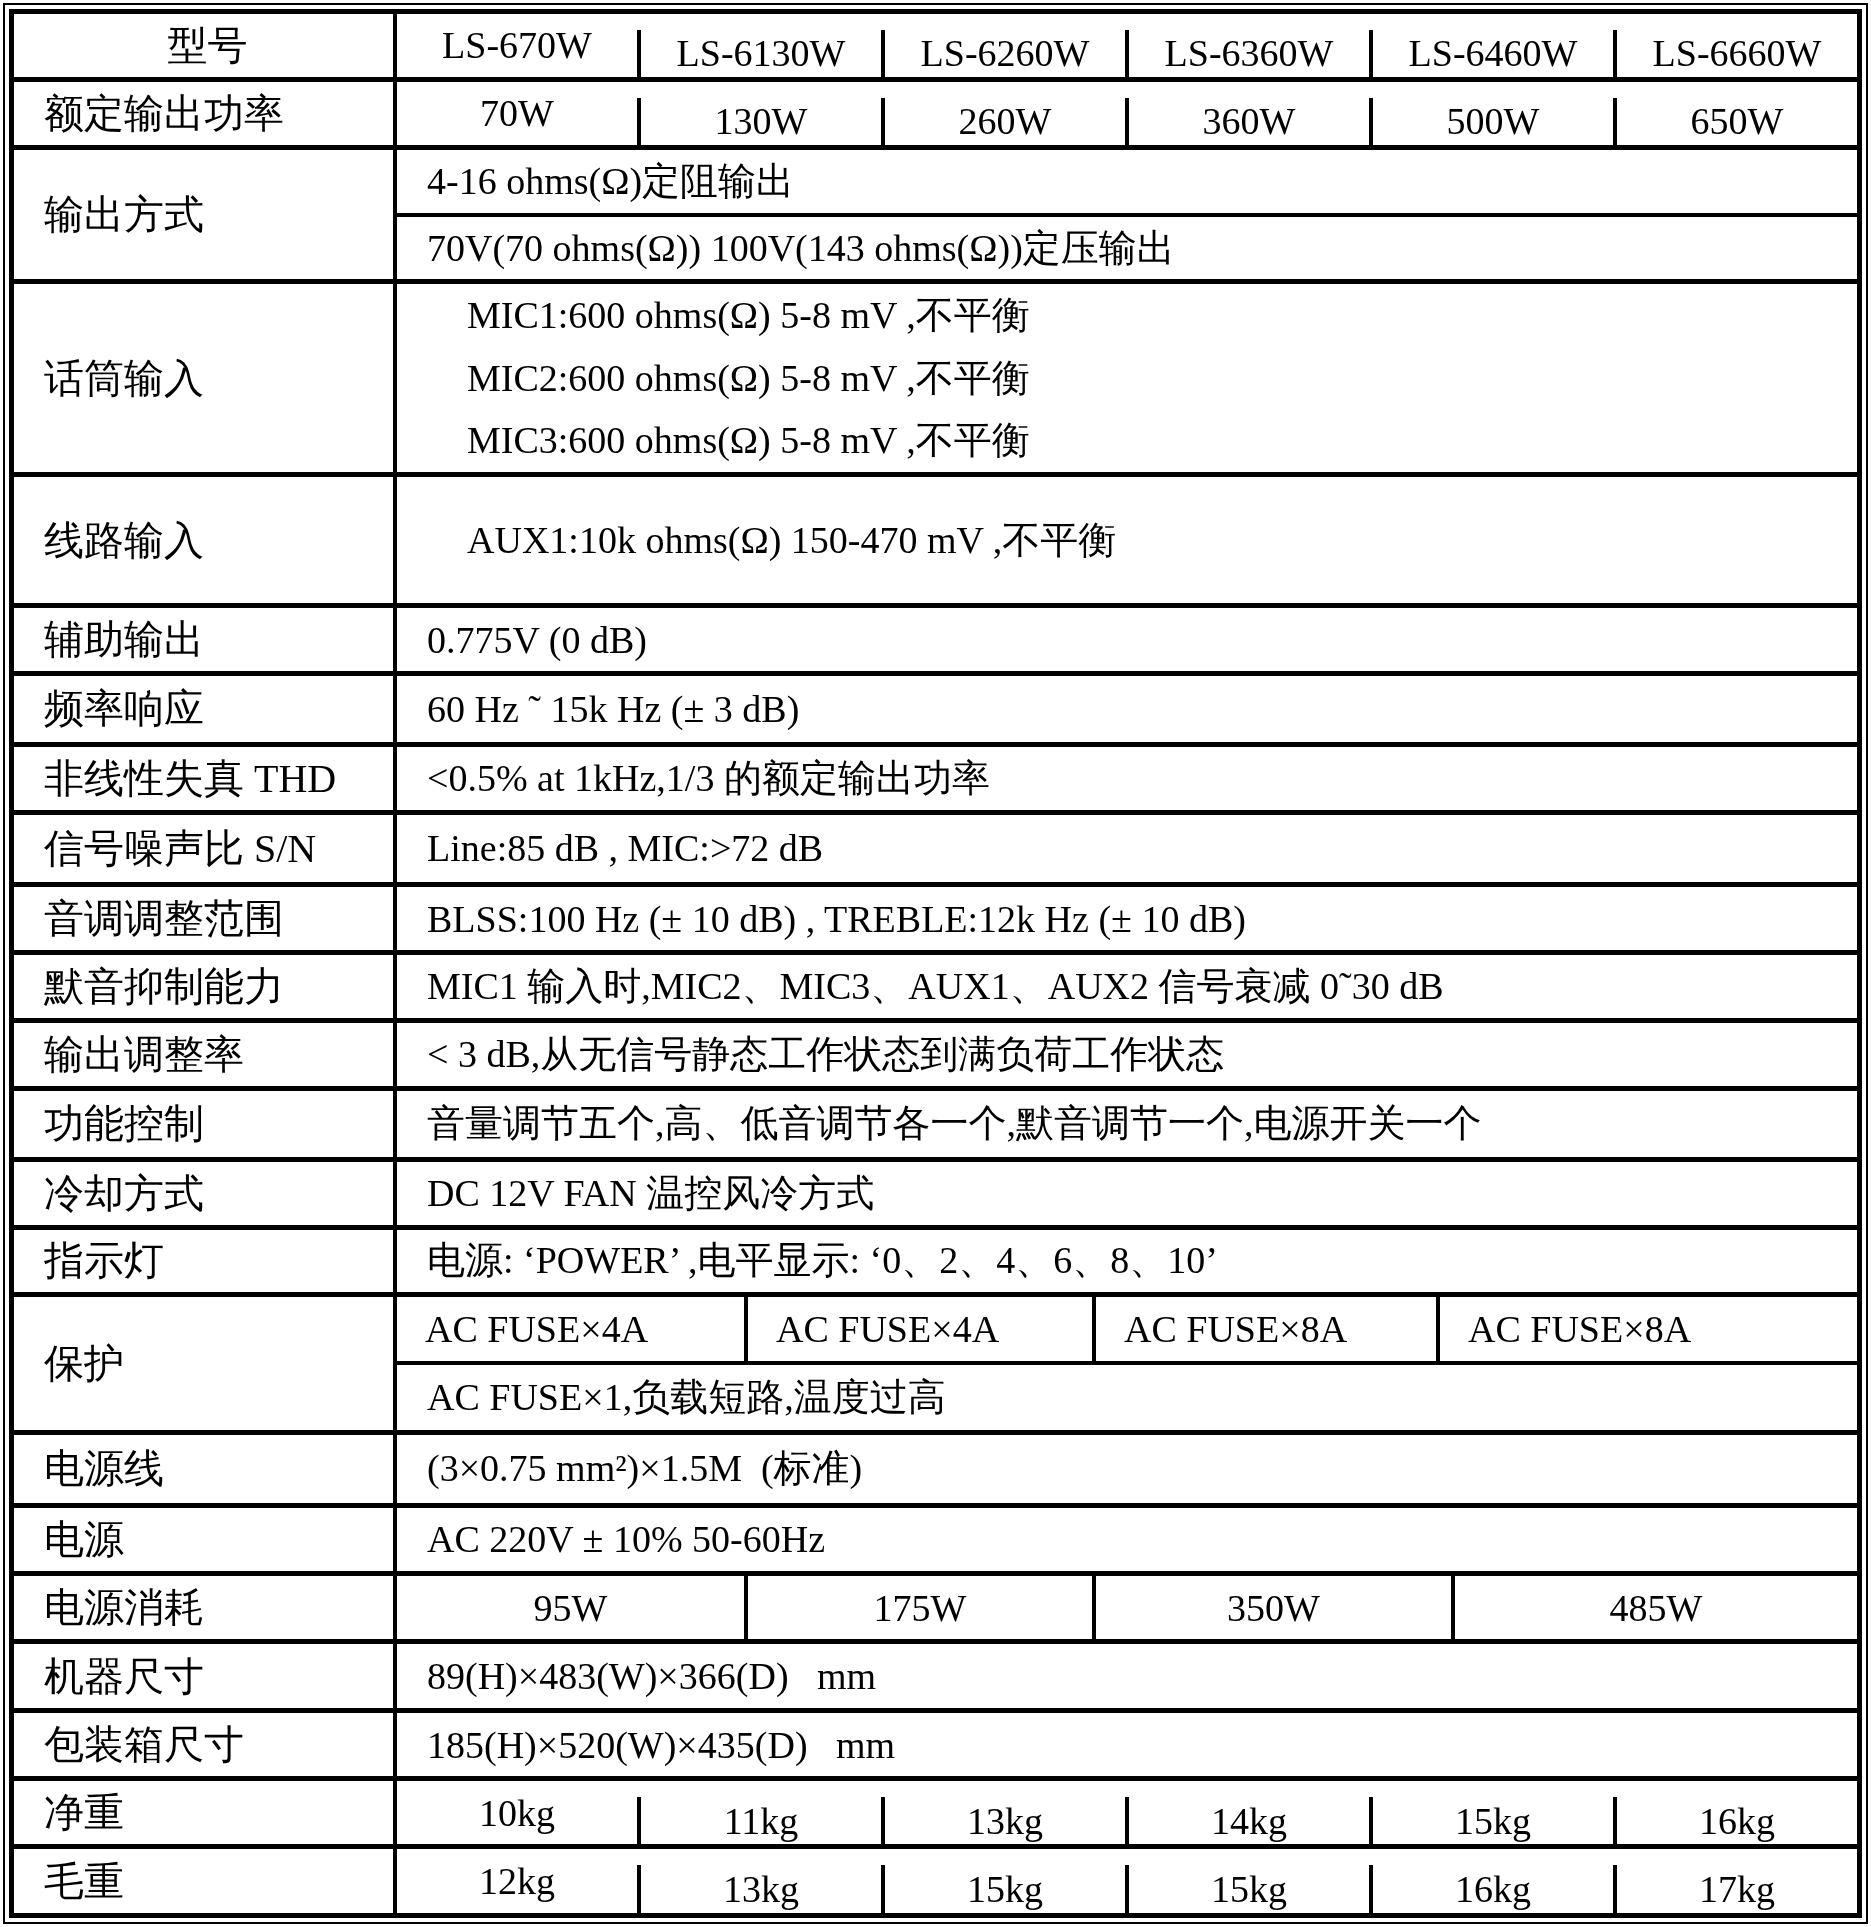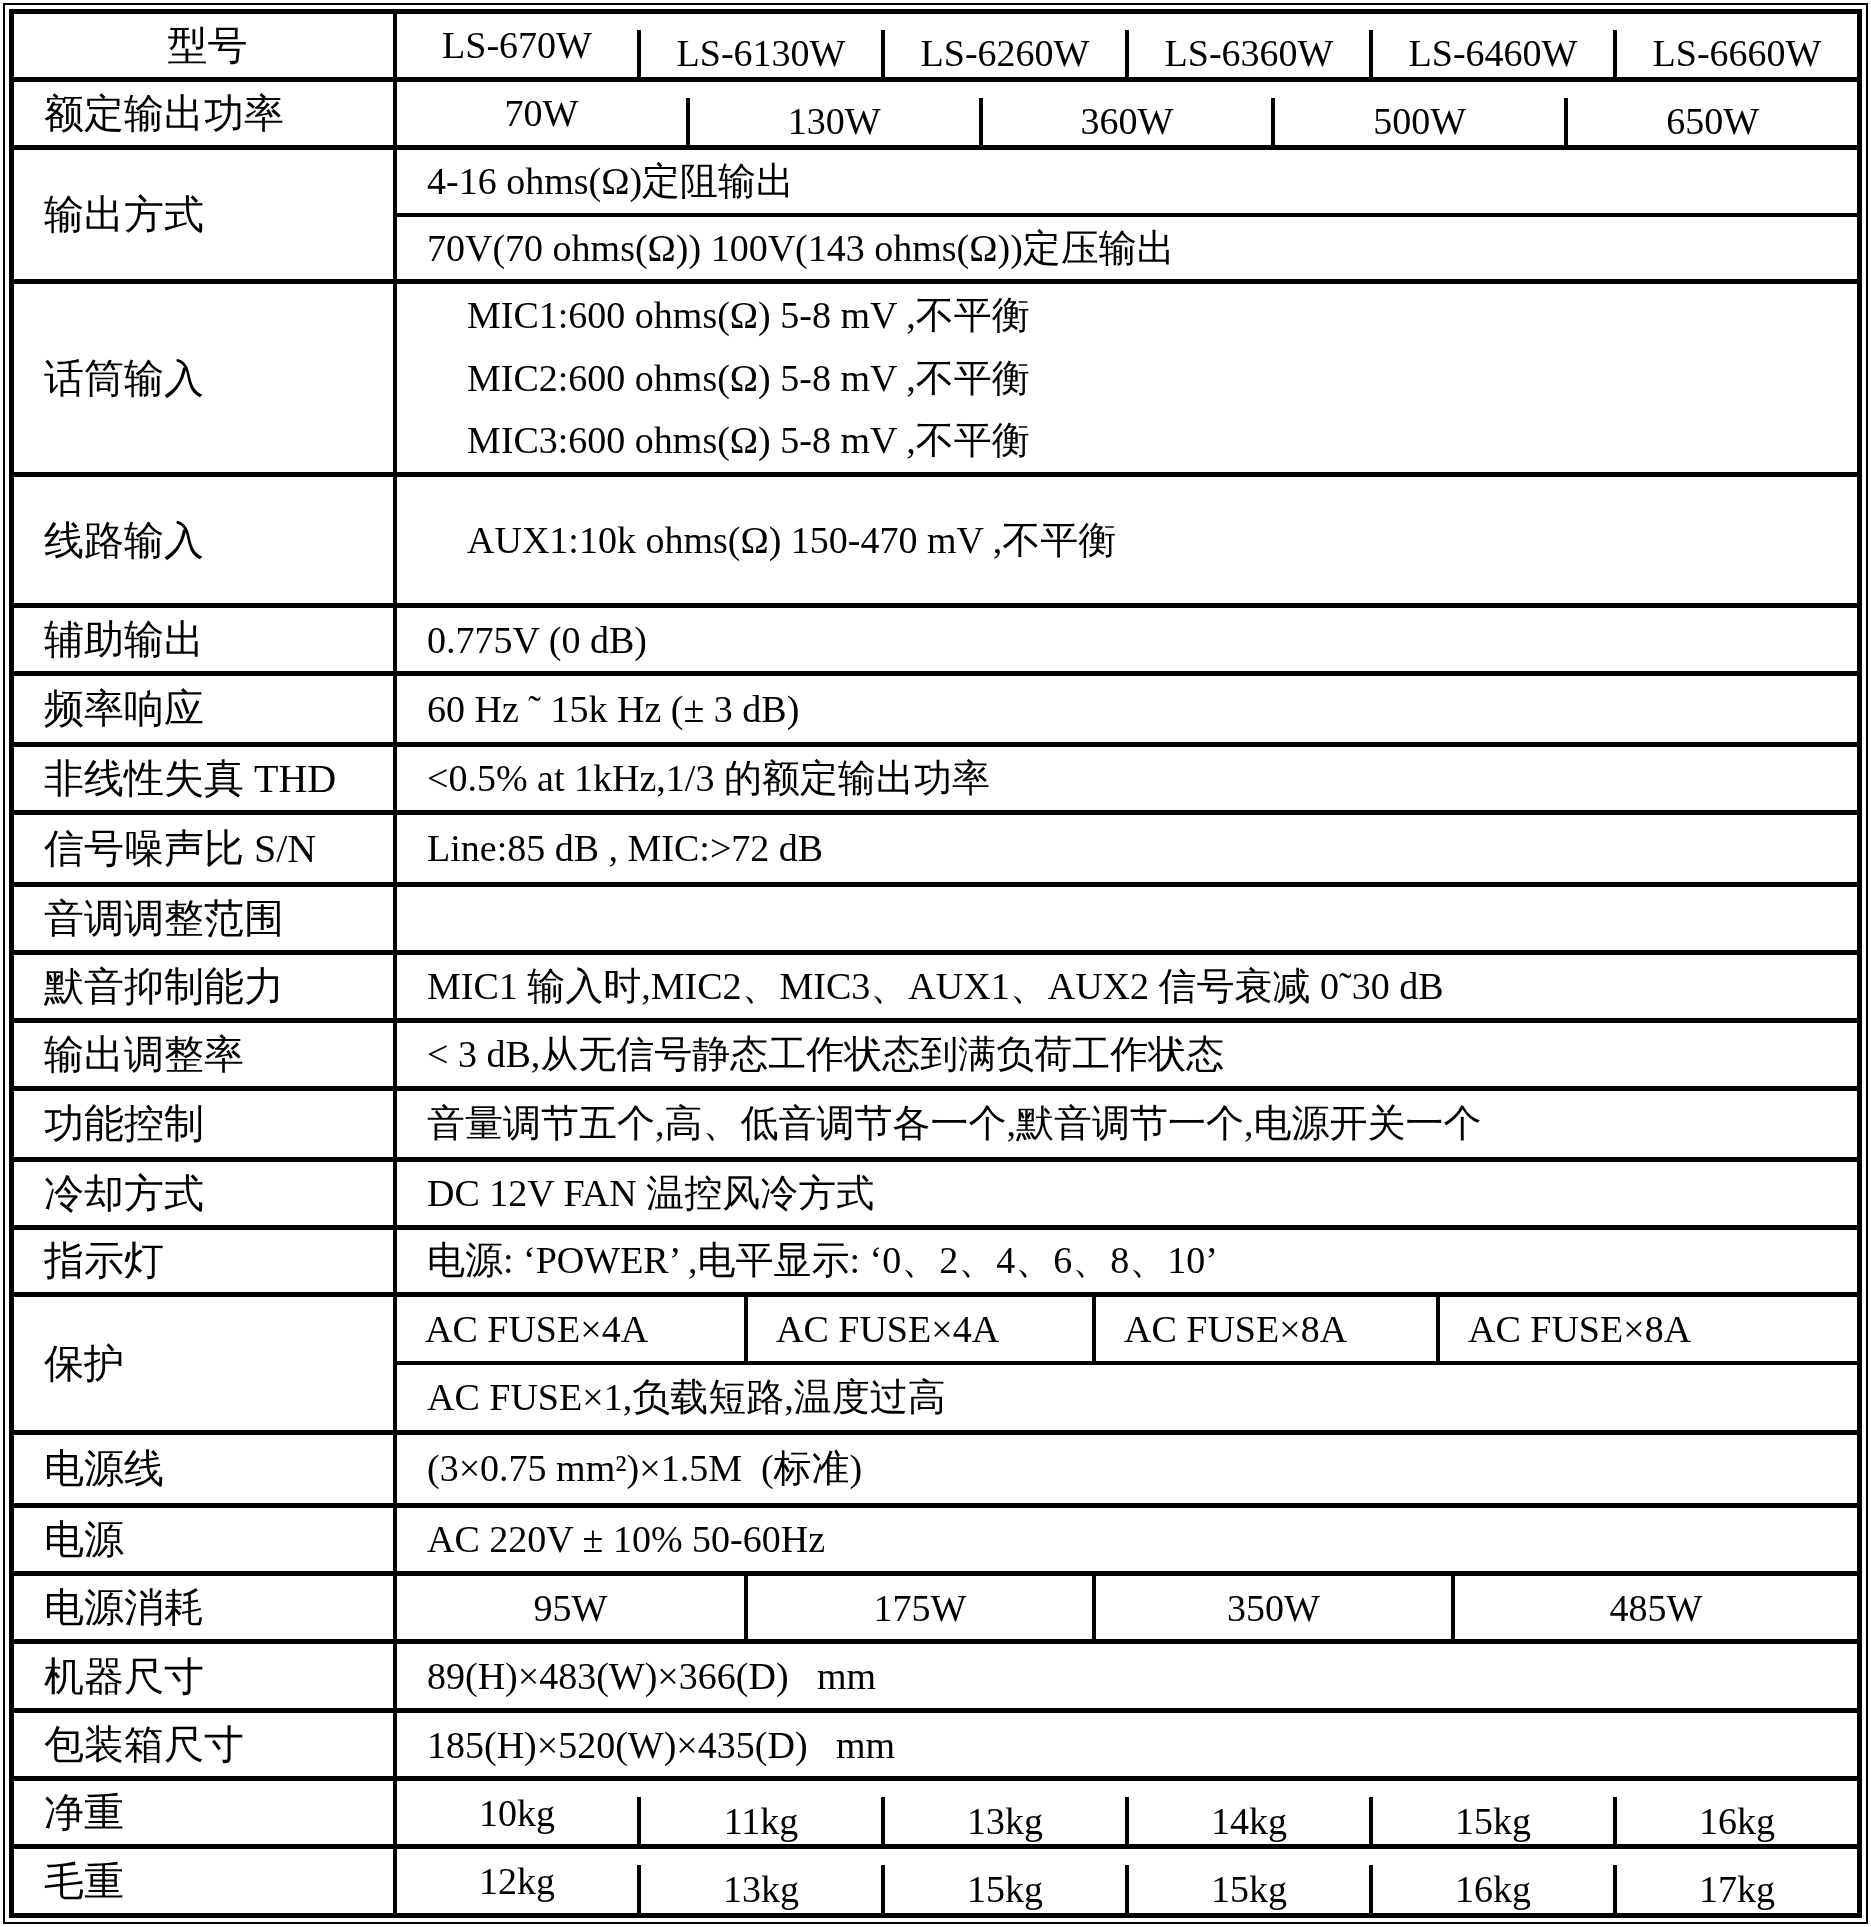--- a/index.html
+++ b/index.html
@@ -117,20 +117,21 @@
         <div class="cell">LS-6460W</div>
         <div class="cell">LS-6660W</div>
       </div>
     </div>
 
     <div class="row g67">
       <div class="label">额定输出功率</div>
       <div class="content cols">
         <div class="cell">70W</div>
         <div class="cell">130W</div>
+        <div class="cell">260W</div>
         <div class="cell">360W</div>
         <div class="cell">500W</div>
         <div class="cell">650W</div>
       </div>
     </div>
 
     <div class="row g138">
       <div class="label">输出方式</div>
       <div class="content stack">
         <div class="subrow">4-16 ohms(Ω)定阻输出</div>
@@ -169,20 +170,21 @@
       <div class="content single">&lt;0.5% at 1kHz,1/3 的额定输出功率</div>
     </div>
 
     <div class="row g72">
       <div class="label">信号噪声比 S/N</div>
       <div class="content single">Line:85 dB , MIC:&gt;72 dB</div>
     </div>
 
     <div class="row g67">
       <div class="label">音调调整范围</div>
+      <div class="content single">BLSS:100 Hz (± 10 dB) , TREBLE:12k Hz (± 10 dB)</div>
     </div>
 
     <div class="row g67">
       <div class="label">默音抑制能力</div>
       <div class="content single">MIC1 输入时,MIC2、MIC3、AUX1、AUX2 信号衰减 0˜30 dB</div>
     </div>
 
     <div class="row g67">
       <div class="label">输出调整率</div>
       <div class="content single">&lt; 3 dB,从无信号静态工作状态到满负荷工作状态</div>

